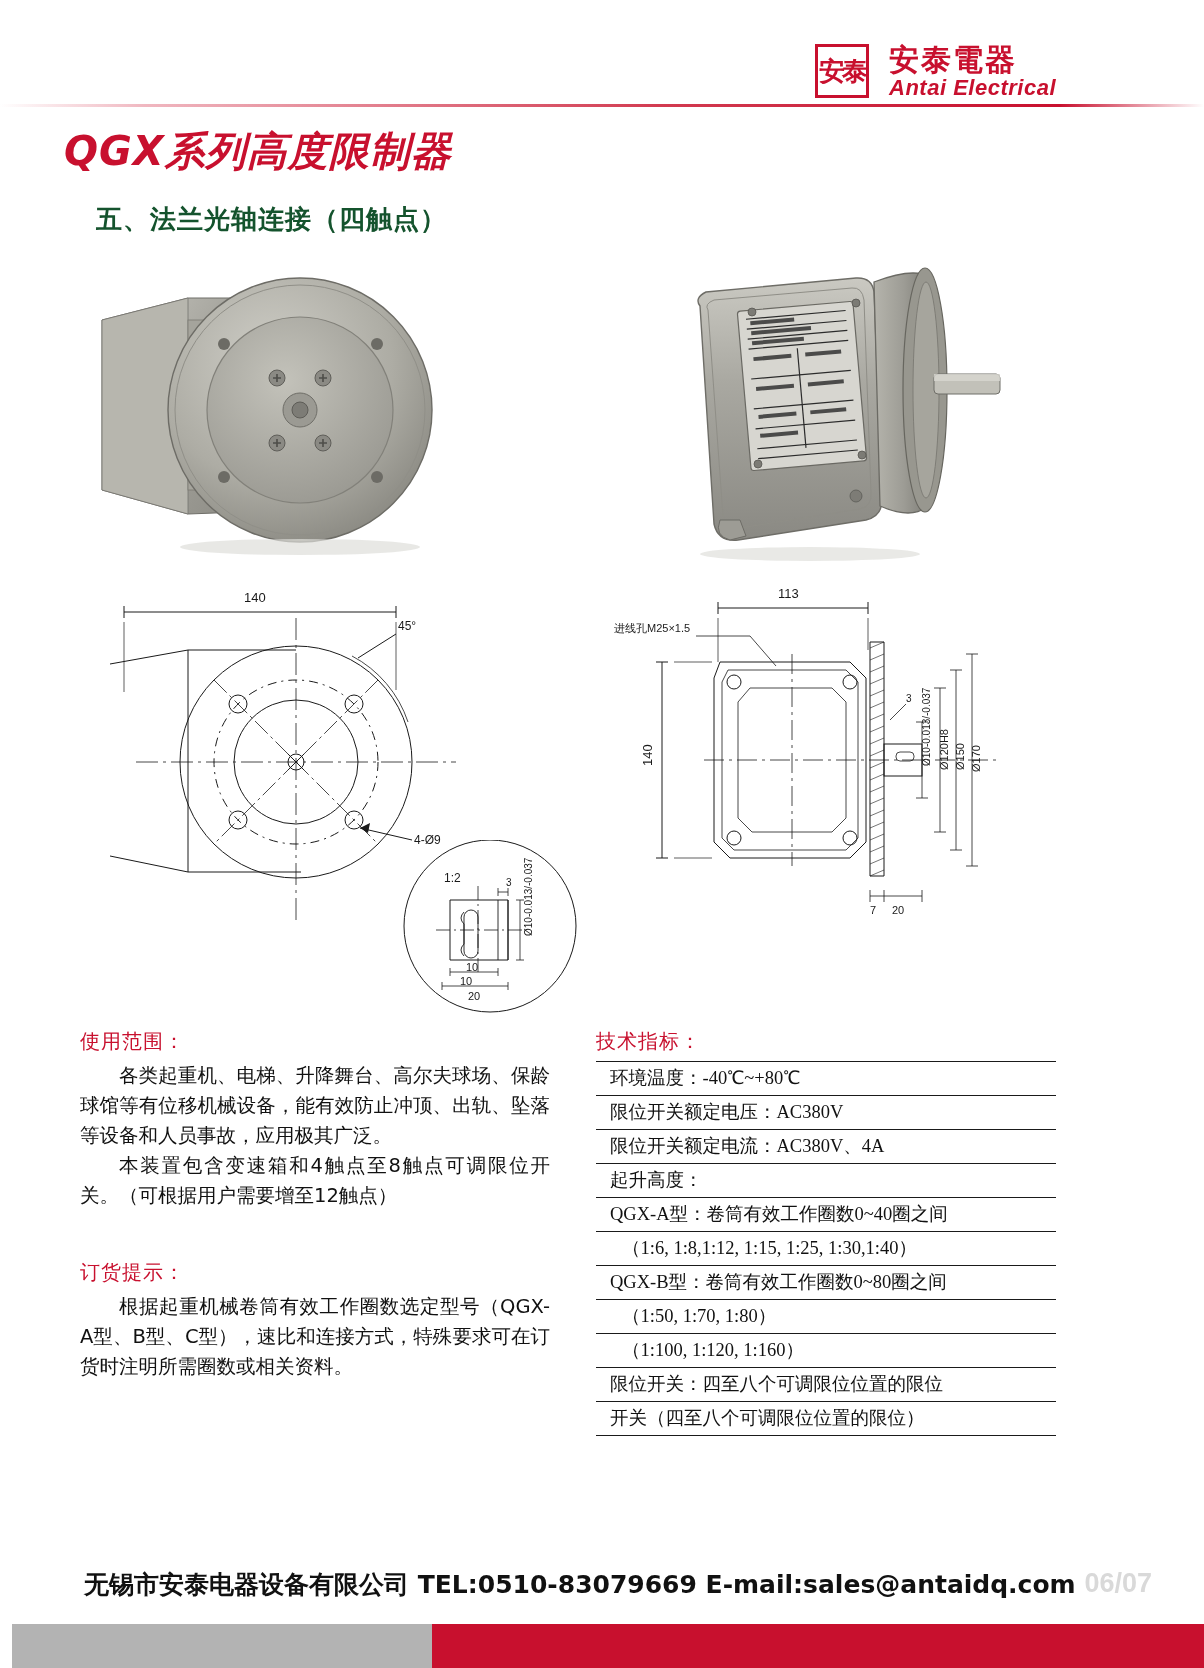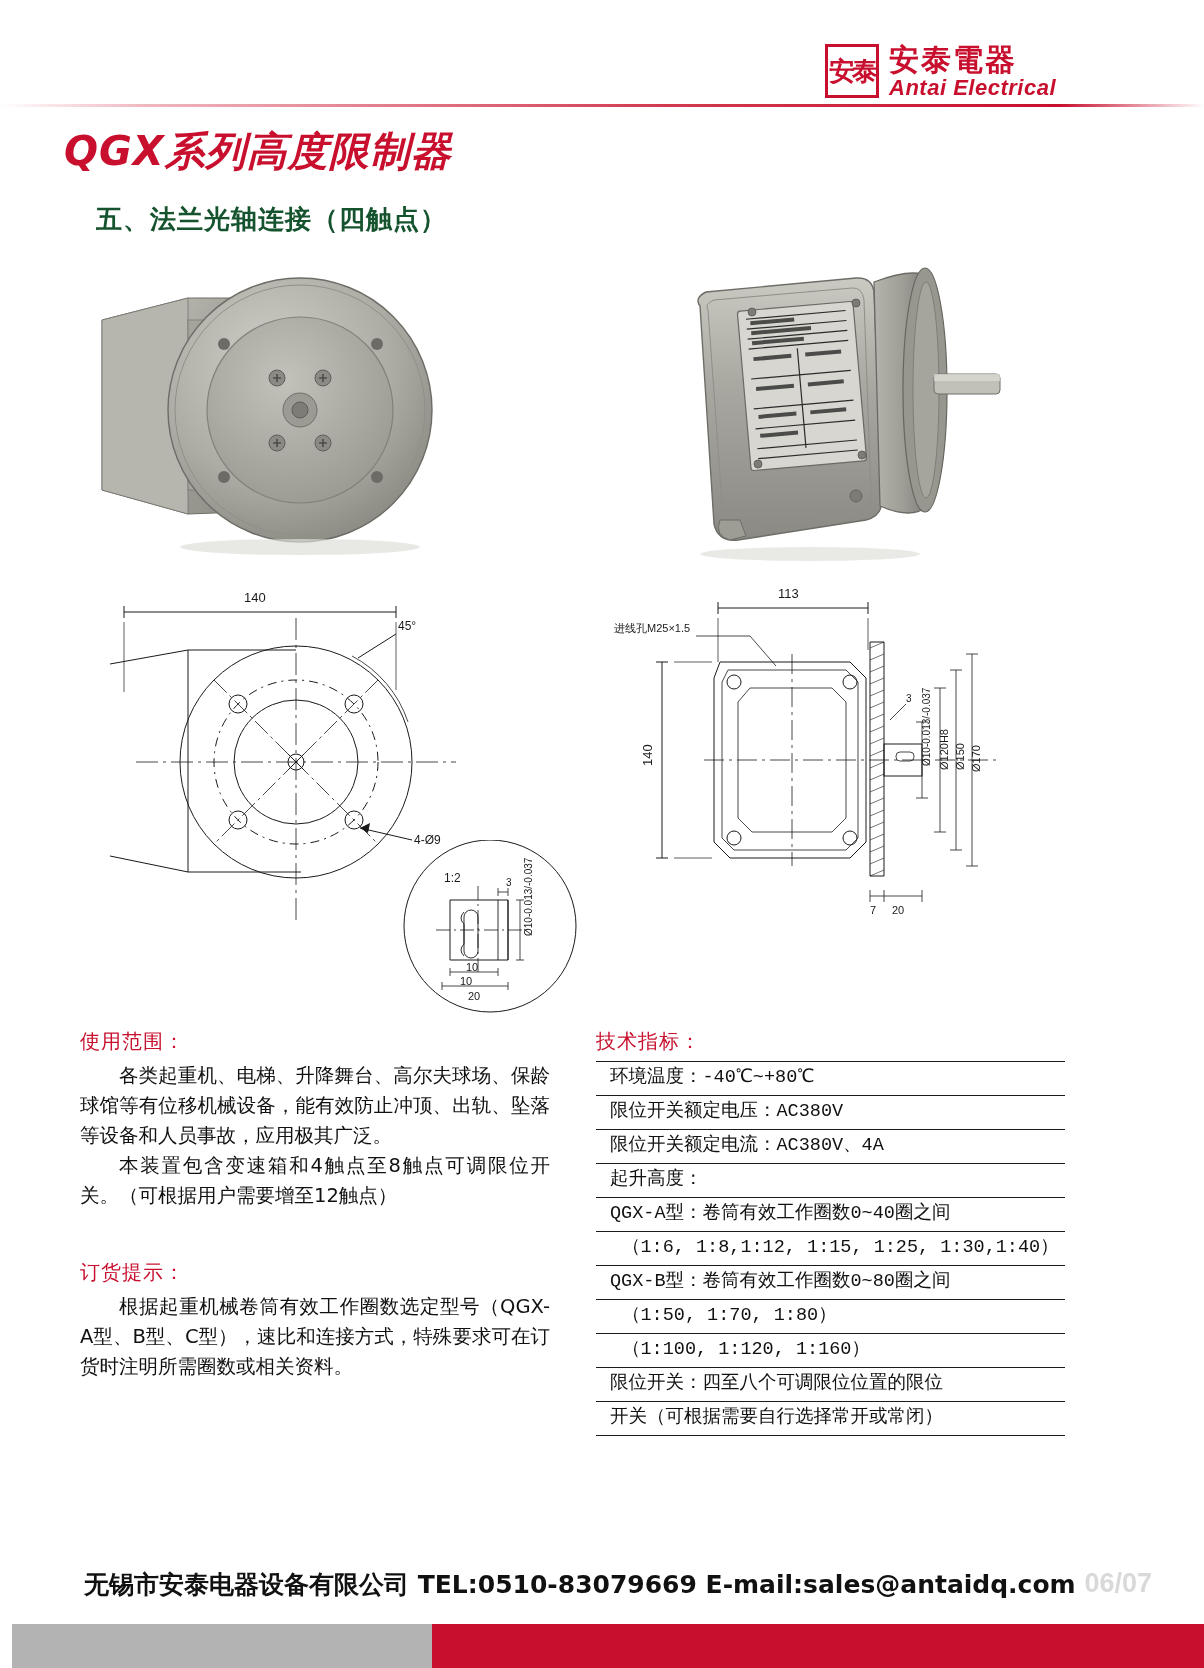--- a/index.html
+++ b/index.html
@@ -11,21 +11,21 @@
     position:relative;
     overflow:hidden;
   }
 
   
   .header {
     position:absolute; left:0; top:0; width:1204px; height:112px;
   }
   .logo-block {
     position:absolute; right:148px; top:44px;
-    display:flex; align-items:center; gap:10px;padding-left:48px;
+    display:flex; align-items:center; gap:20px;padding-left:48px;
   }
   .logo-mark {
     width:54px; height:54px;
     border:3px solid #c8102e;
     color:#c8102e;
     font-size:26px; font-weight:bold;
     display:flex; align-items:center; justify-content:center;
     font-family:"DejaVu Sans", sans-serif;
     letter-spacing:-3px;
   }
@@ -89,21 +89,21 @@
   .spec-table {
     margin-top:4px; width:100%;
     border-collapse:collapse;
   }
   .spec-table td {
     font-size:18.5px;
     color:#111;
     padding:4px 6px 5px 14px;
     border-bottom:1px solid #1a1a1a;
     line-height:24px;
-    font-family:Liberation Mono, monospace;
+    font-family:Liberation Serif, serif;
     white-space:nowrap;
   }
   .spec-table tr:first-child td { border-top:1px solid #1a1a1a; }
   .spec-table td.indent { padding-left:26px; }
 
   
   .footer {
     position:absolute; left:12px; top:1560px; width:1204px; height:108px;
   }
   .footer-text {
@@ -433,21 +433,21 @@
       <tr>
           <td class="indent">（1:50, 1:70, 1:80）</td>
         </tr>
       <tr>
           <td class="indent">（1:100, 1:120, 1:160）</td>
         </tr>
       <tr>
           <td>限位开关：四至八个可调限位位置的限位</td>
         </tr>
       <tr>
-          <td>开关（可根据需要自行选择常开或常闭）</td>
+          <td>开关（四至八个可调限位位置的限位）</td>
         </tr>
     </tbody>
   </table>
 </div>
 
 <div class="footer">
   <div class="footer-text">
     <span>无锡市安泰电器设备有限公司</span>
     <span class="tel">TEL:0510-83079669  E-mail:sales@antaidq.com</span>
   </div>

